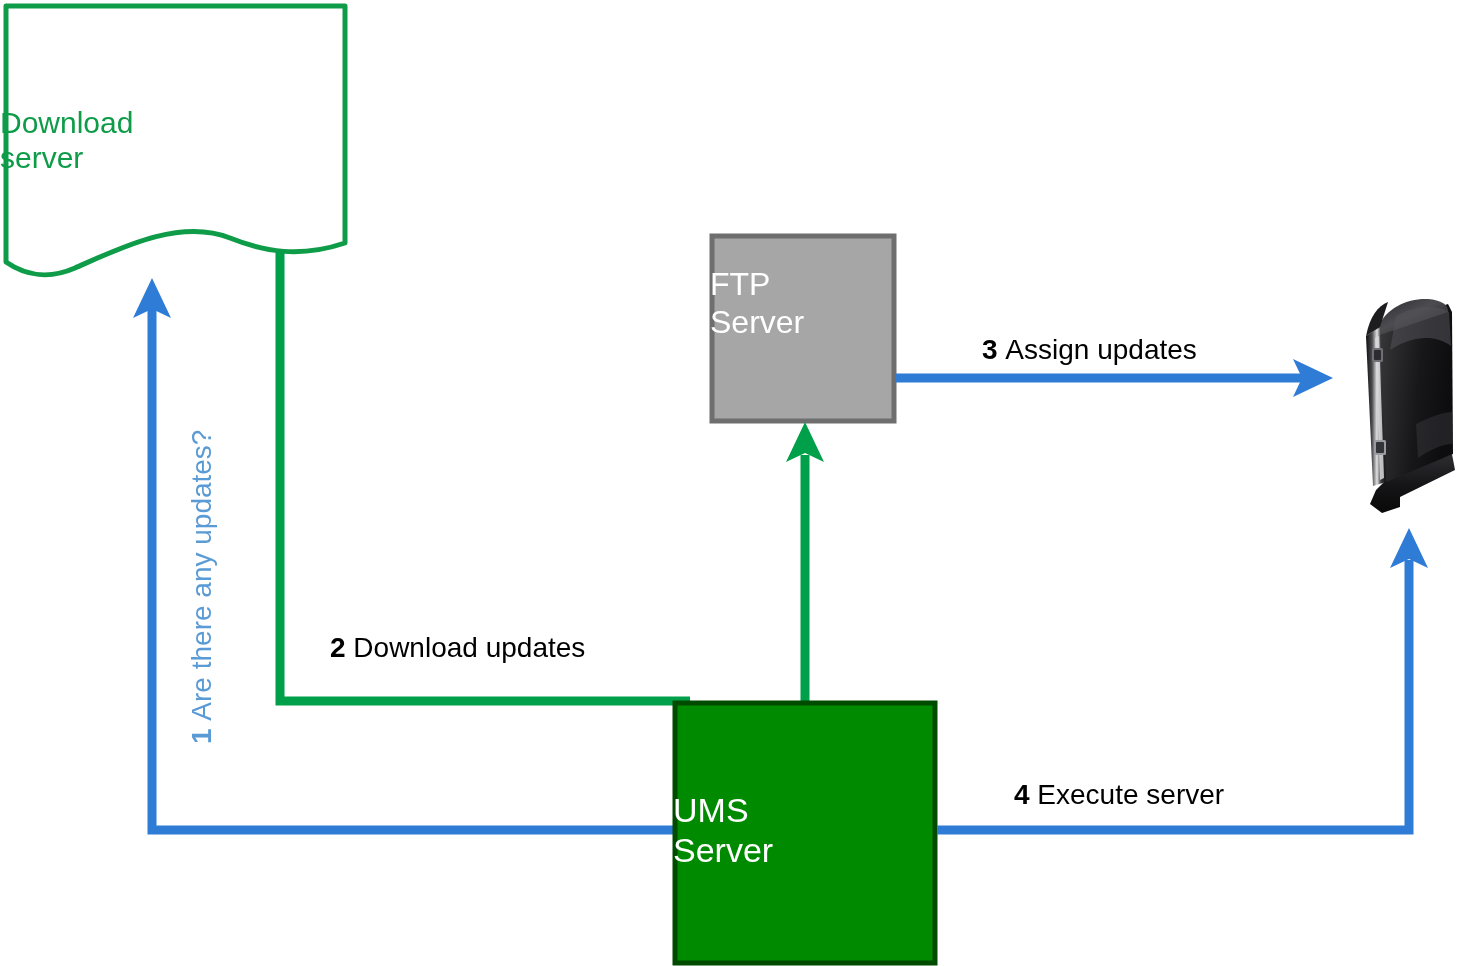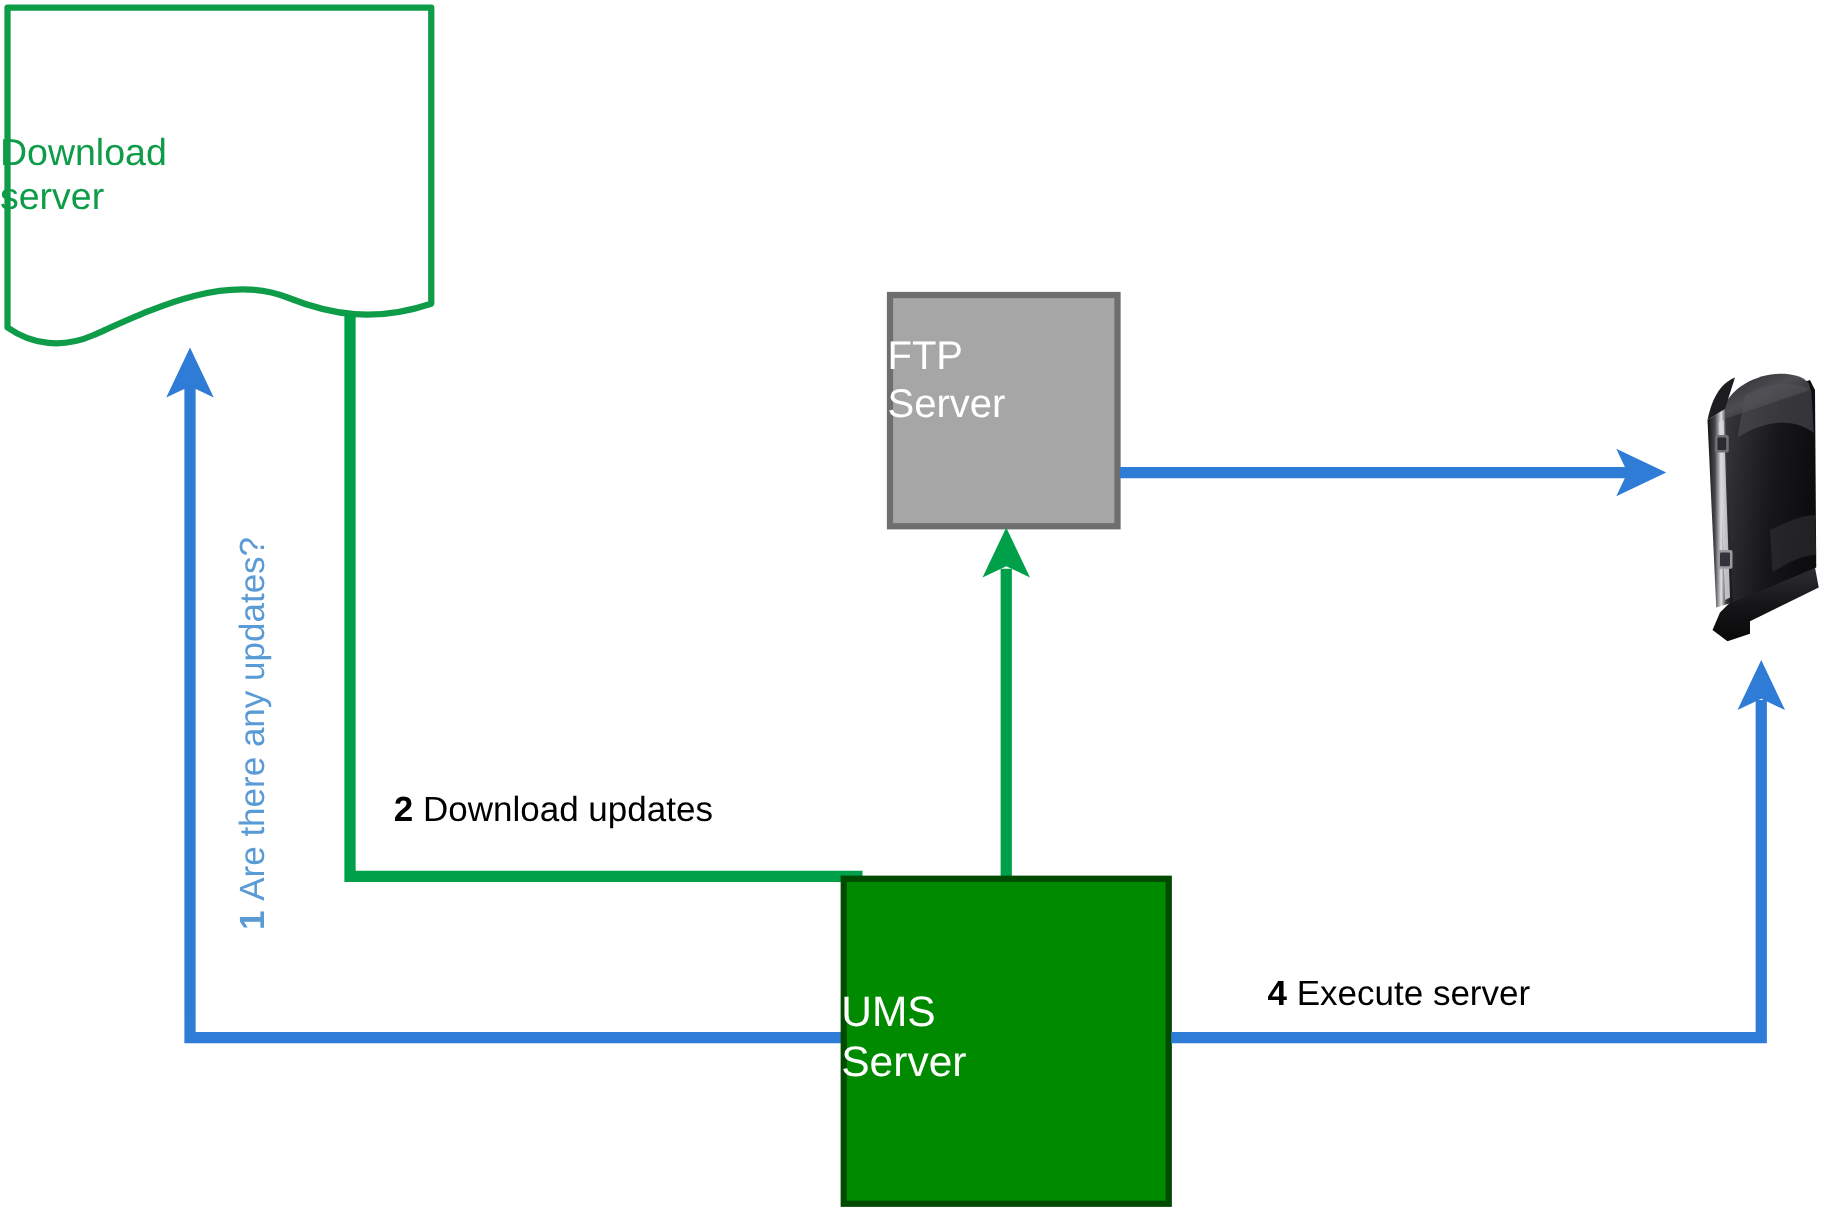--- a/index.html
+++ b/index.html
@@ -60,21 +60,21 @@
   .flow-label {
     position: absolute;
     font-size: 28px;
     color: #000000;
     white-space: nowrap;
     pointer-events: none;
   }
   .flow-label .num {
     font-weight: bold;
   }
-  #label-step2 { left: 315px; top: 632px; }
+  #label-step2 { left: 330px; top: 632px; }
   #label-step3 { left: 982px; top: 334px; }
   #label-step4 { left: 1014px; top: 779px; }
   #label-step1 {
     position: absolute;
     left: 186px;
     top: 744px;
     font-size: 28px;
     color: #5B9BD5;
     white-space: nowrap;
     transform-origin: 0 0;
@@ -192,18 +192,21 @@
 Server</div>
 
   <div id="label-step1">
     <span class="num">1</span><span>&nbsp;</span><span>Are there any updates?</span>
   </div>
 
   <div class="flow-label" id="label-step2">
     <span class="num">2</span><span>&nbsp;</span><span>Download updates</span>
   </div>
 
+  <div class="flow-label" id="label-step3">
+    <span class="num">3</span><span>&nbsp;</span><span>Assign updates</span>
+  </div>
 
   <div class="flow-label" id="label-step4">
     <span class="num">4</span><span>&nbsp;</span><span>Execute server</span>
   </div>
 
 </div>
 
 </body></html>

